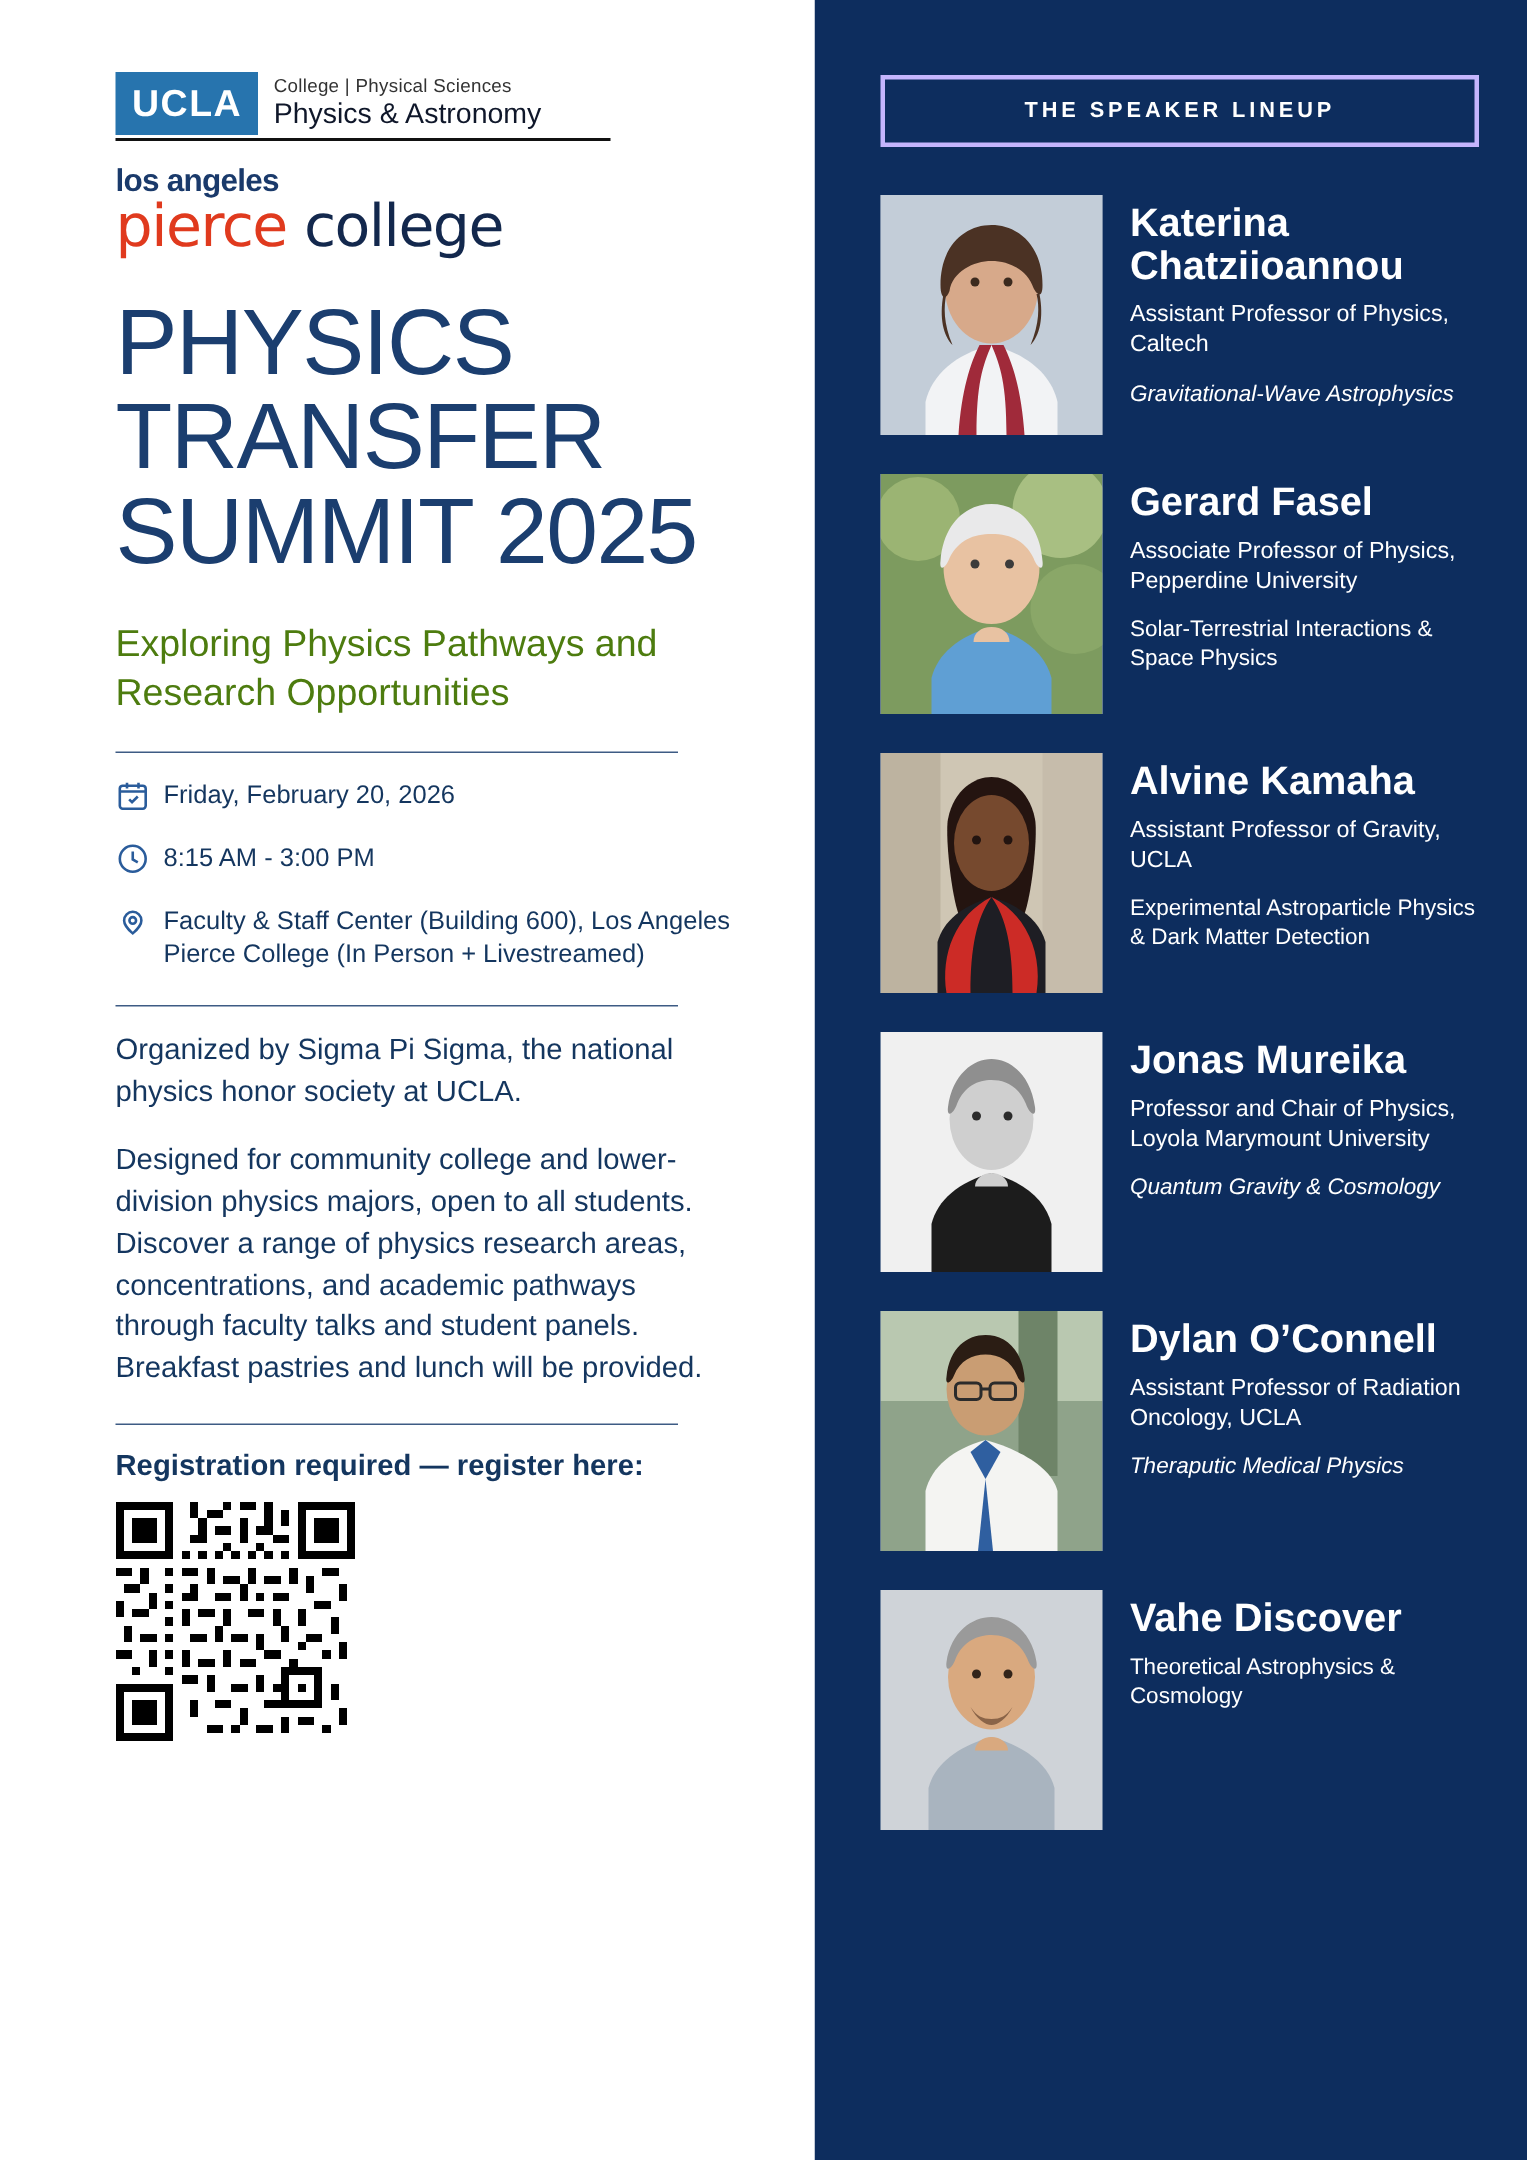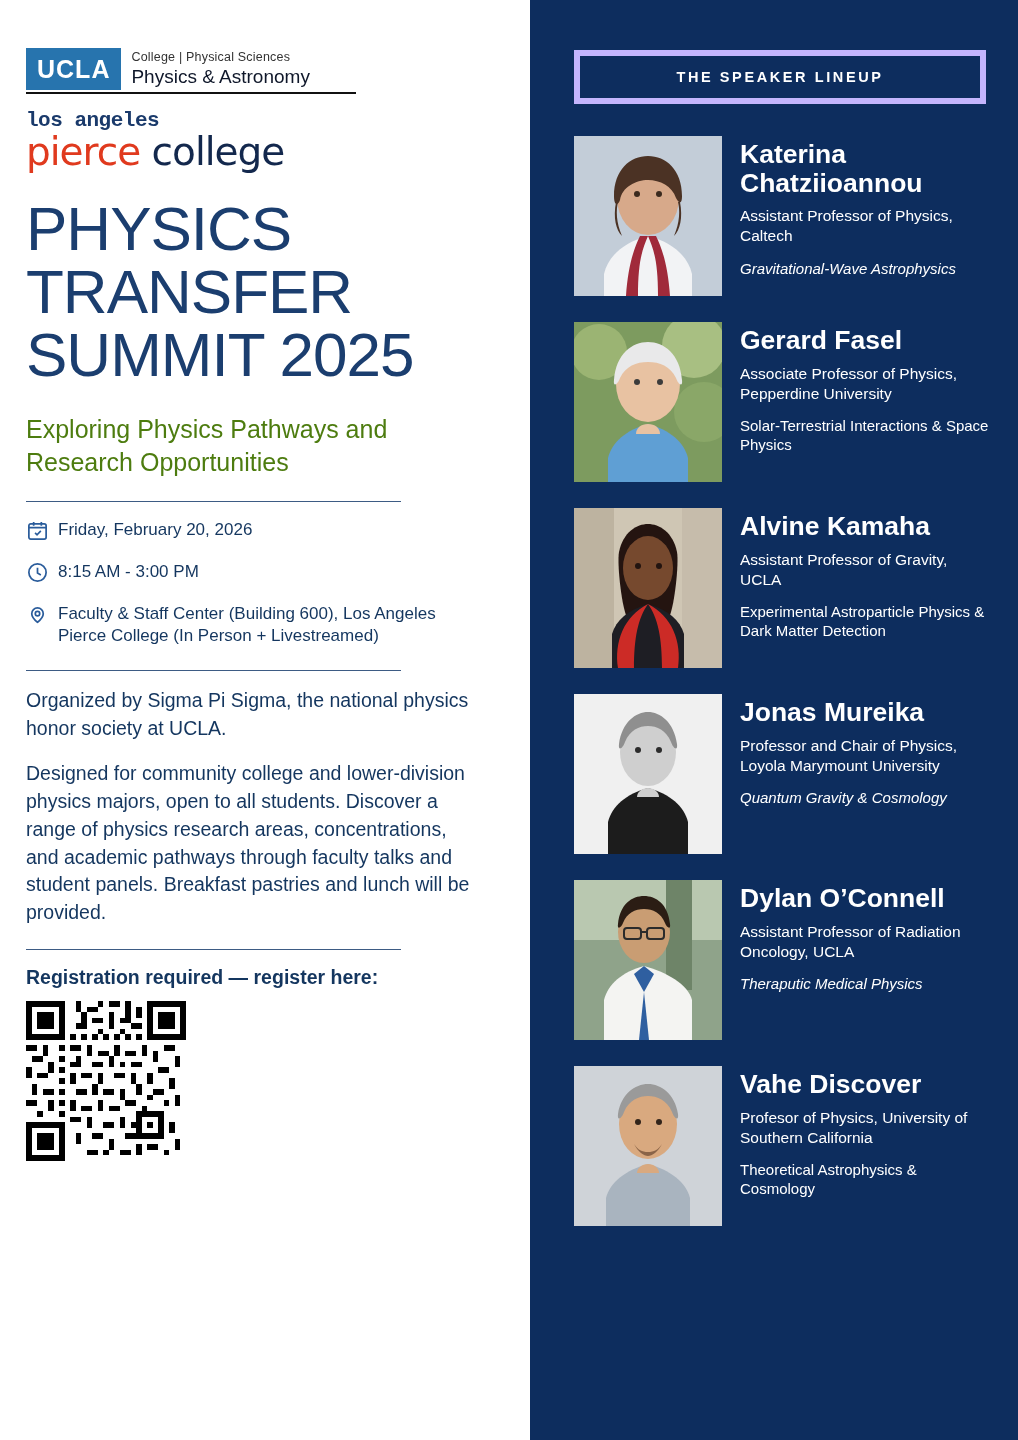--- a/index.html
+++ b/index.html
@@ -15,22 +15,23 @@
     position: relative;
     width: 1018px;
     height: 1440px;
     display: flex;
   }
   
   .left {
     width: 530px;
     height: 100%;
     background: #ffffff;
-    padding: 40px 48px 0 26px;
+    padding: 40px 48px 0 50px;
     position: relative;
+    margin-left: 27px;
   }
   .logos { margin-top: 8px; }
   .ucla-logo {
     display: flex;
     align-items: stretch;
     height: 42px;
     width: 330px;
   }
   .ucla-box {
     background: #2774AE;
@@ -73,21 +74,21 @@
   .pierce {
     margin-top: 16px;
   }
   .pierce .la {
     font-size: 21px;
     font-weight: bold;
     color: #1a3a6b;
     letter-spacing: -0.5px;
     line-height: 1;
     margin-bottom: 1px;
-    font-family: Liberation Mono, monospace;
+    font-family: Liberation Sans, sans-serif;
   }
   .pierce .main {
     font-size: 39px;
     font-weight: normal;
     line-height: 1;
     letter-spacing: -1px;
     font-family: "DejaVu Sans", sans-serif;
   }
   .pierce .main .p { color: #E03A1E; }
   .pierce .main .c { color: #13284d; }
@@ -149,21 +150,21 @@
 
   
   .right {
     width: 488px;
     height: 100%;
     background: #0D2D5E;
     padding: 50px 28px 0 44px;
     color: #fff;
   }
   .lineup-badge {
-    border: 6px solid #c4b5fd;
+    border: 3px solid #c4b5fd;
     text-align: center;
     padding: 13px 0 13px 0;
     font-size: 14.5px;
     letter-spacing: 2.6px;
     font-weight: bold;
     margin-bottom: 32px;
     margin-right: 4px;
   }
   .speaker {
     display: flex;
@@ -515,19 +516,18 @@
           <path d="M44 48c3-20 17-30 30-30s27 10 30 30c1 8-4 4-6-2-5-12-15-16-24-16s-19 4-24 16c-2 6-7 10-6 2z" fill="#9a9a9a"></path>
           <path d="M60 78c4 8 10 12 14 12s10-4 14-12c-4 6-8 8-14 8s-10-2-14-8z" fill="#8a6448"></path>
           <path d="M74 98c-22 6-38 18-42 34v28h84v-28c-4-16-20-28-42-34z" fill="#a9b4bf"></path>
           <path d="M74 98c-6 0-11 4-11 9h22c0-5-5-9-11-9z" fill="#d9a97f"></path>
           <circle cx="64" cy="56" r="3" fill="#32241a"></circle>
             <circle cx="85" cy="56" r="3" fill="#32241a"></circle>
         </svg>
       </div>
       <div class="sp-info">
         <div class="sp-name">Vahe Discover</div>
-        <div class="sp-title">Profesor of Physics, University of Southern California</div>
         <div class="sp-topic">Theoretical Astrophysics &amp; Cosmology</div>
       </div>
     </div>
 
   </div>
 </div>
 
 </body></html>

